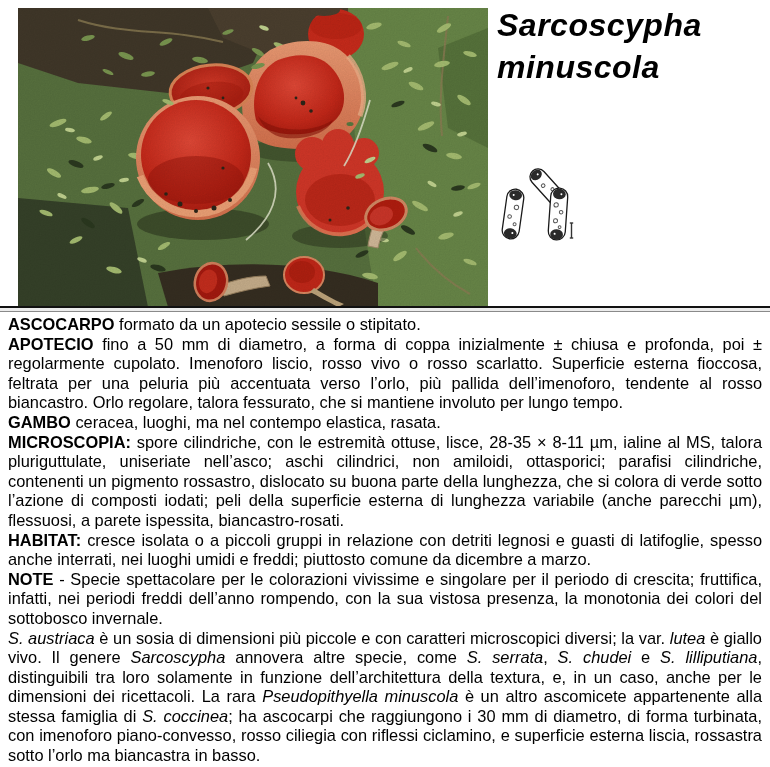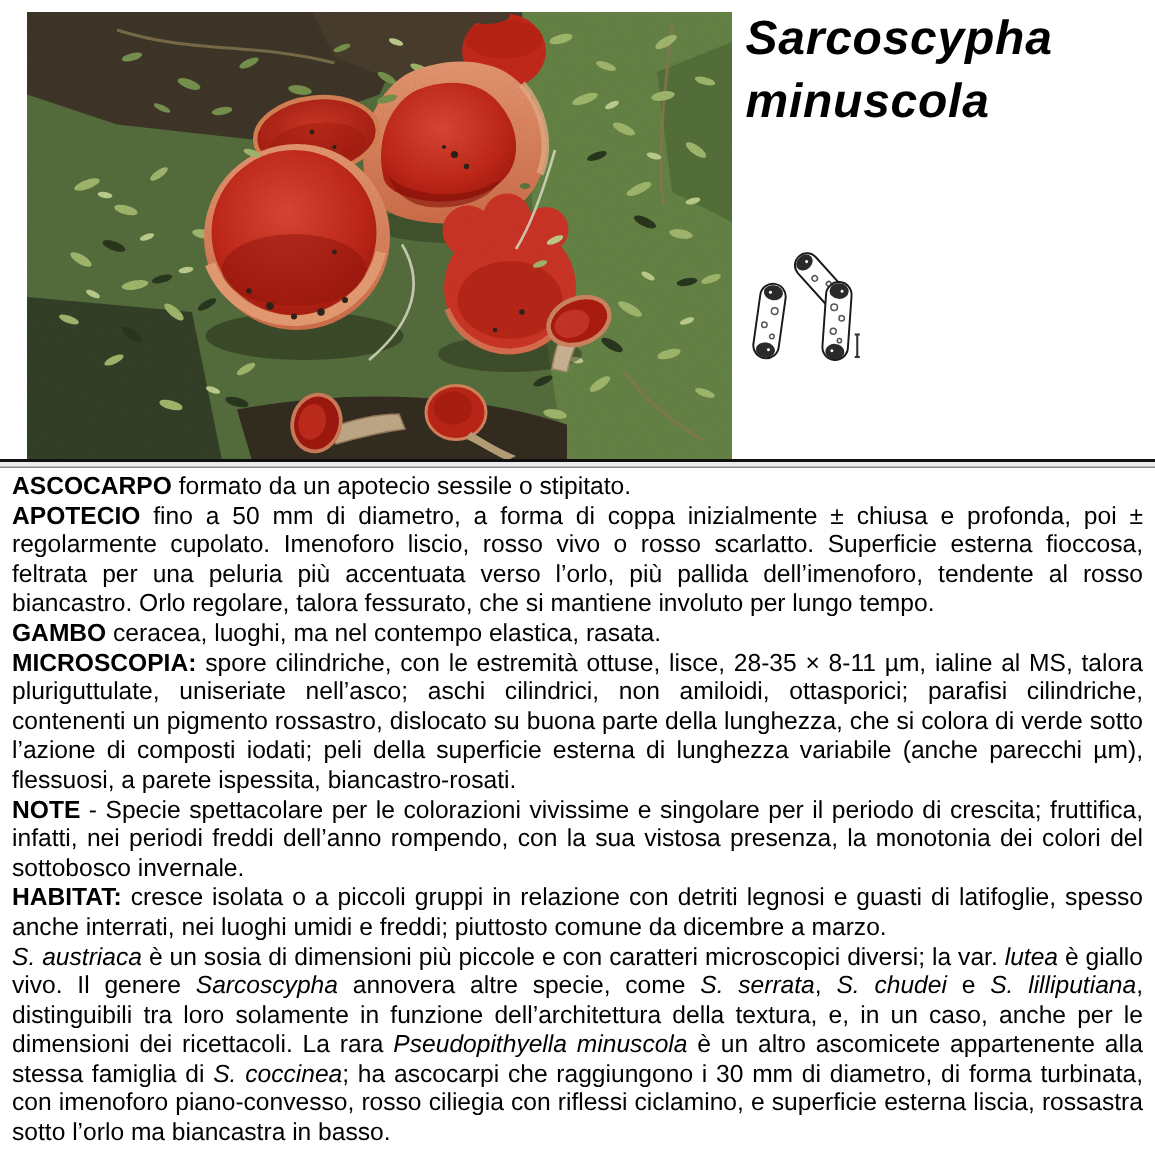--- a/index.html
+++ b/index.html
@@ -280,18 +280,18 @@
     </svg>
   </figure>
 
   <div class="divider"></div>
 
   <div class="article">
       <p><b>ASCOCARPO</b><span> formato da un apotecio sessile o stipitato.</span></p>
       <p><b>APOTECIO</b><span> fino a 50 mm di diametro, a forma di coppa inizialmente ± chiusa e profonda, poi ± regolarmente cupolato. Imenoforo liscio, rosso vivo o rosso scarlatto. Superficie esterna fioccosa, feltrata per una peluria più accentuata verso l’orlo, più pallida dell’imenoforo, tendente al rosso biancastro. Orlo regolare, talora fessurato, che si mantiene involuto per lungo tempo.</span></p>
       <p><b>GAMBO</b><span> ceracea, luoghi, ma nel contempo elastica, rasata.</span></p>
       <p><b>MICROSCOPIA:</b><span> spore cilindriche, con le estremità ottuse, lisce, 28-35 × 8-11 µm, ialine al MS, talora pluriguttulate, uniseriate nell’asco; aschi cilindrici, non amiloidi, ottasporici; parafisi cilindriche, contenenti un pigmento rossastro, dislocato su buona parte della lunghezza, che si colora di verde sotto l’azione di composti iodati; peli della superficie esterna di lunghezza variabile (anche parecchi µm), flessuosi, a parete ispessita, biancastro-rosati.</span></p>
+      <p><b>HABITAT:</b><span> cresce isolata o a piccoli gruppi in relazione con detriti legnosi e guasti di latifoglie, spesso anche interrati, nei luoghi umidi e freddi; piuttosto comune da dicembre a marzo.</span></p>
       <p><b>NOTE</b><span> - Specie spettacolare per le colorazioni vivissime e singolare per il periodo di crescita; fruttifica, infatti, nei periodi freddi dell’anno rompendo, con la sua vistosa presenza, la monotonia dei colori del sottobosco invernale.</span></p>
-      <p><b>HABITAT:</b><span> cresce isolata o a piccoli gruppi in relazione con detriti legnosi e guasti di latifoglie, spesso anche interrati, nei luoghi umidi e freddi; piuttosto comune da dicembre a marzo.</span></p>
       <p><i>S. austriaca</i><span> è un sosia di dimensioni più piccole e con caratteri microscopici diversi; la var. </span><i>lutea</i><span> è giallo vivo. Il genere </span><i>Sarcoscypha</i><span> annovera altre specie, come </span><i>S. serrata</i><span>, </span><i>S. chudei</i><span> e </span><i>S. lilliputiana</i><span>, distinguibili tra loro solamente in funzione dell’architettura della textura, e, in un caso, anche per le dimensioni dei ricettacoli. La rara </span><i>Pseudopithyella minuscola</i><span> è un altro ascomicete appartenente alla stessa famiglia di </span><i>S. coccinea</i><span>; ha ascocarpi che raggiungono i 30 mm di diametro, di forma turbinata, con imenoforo piano-convesso, rosso ciliegia con riflessi ciclamino, e superficie esterna liscia, rossastra sotto l’orlo ma biancastra in basso.</span></p>
     </div>
 
 </div>
 
 </body></html>

